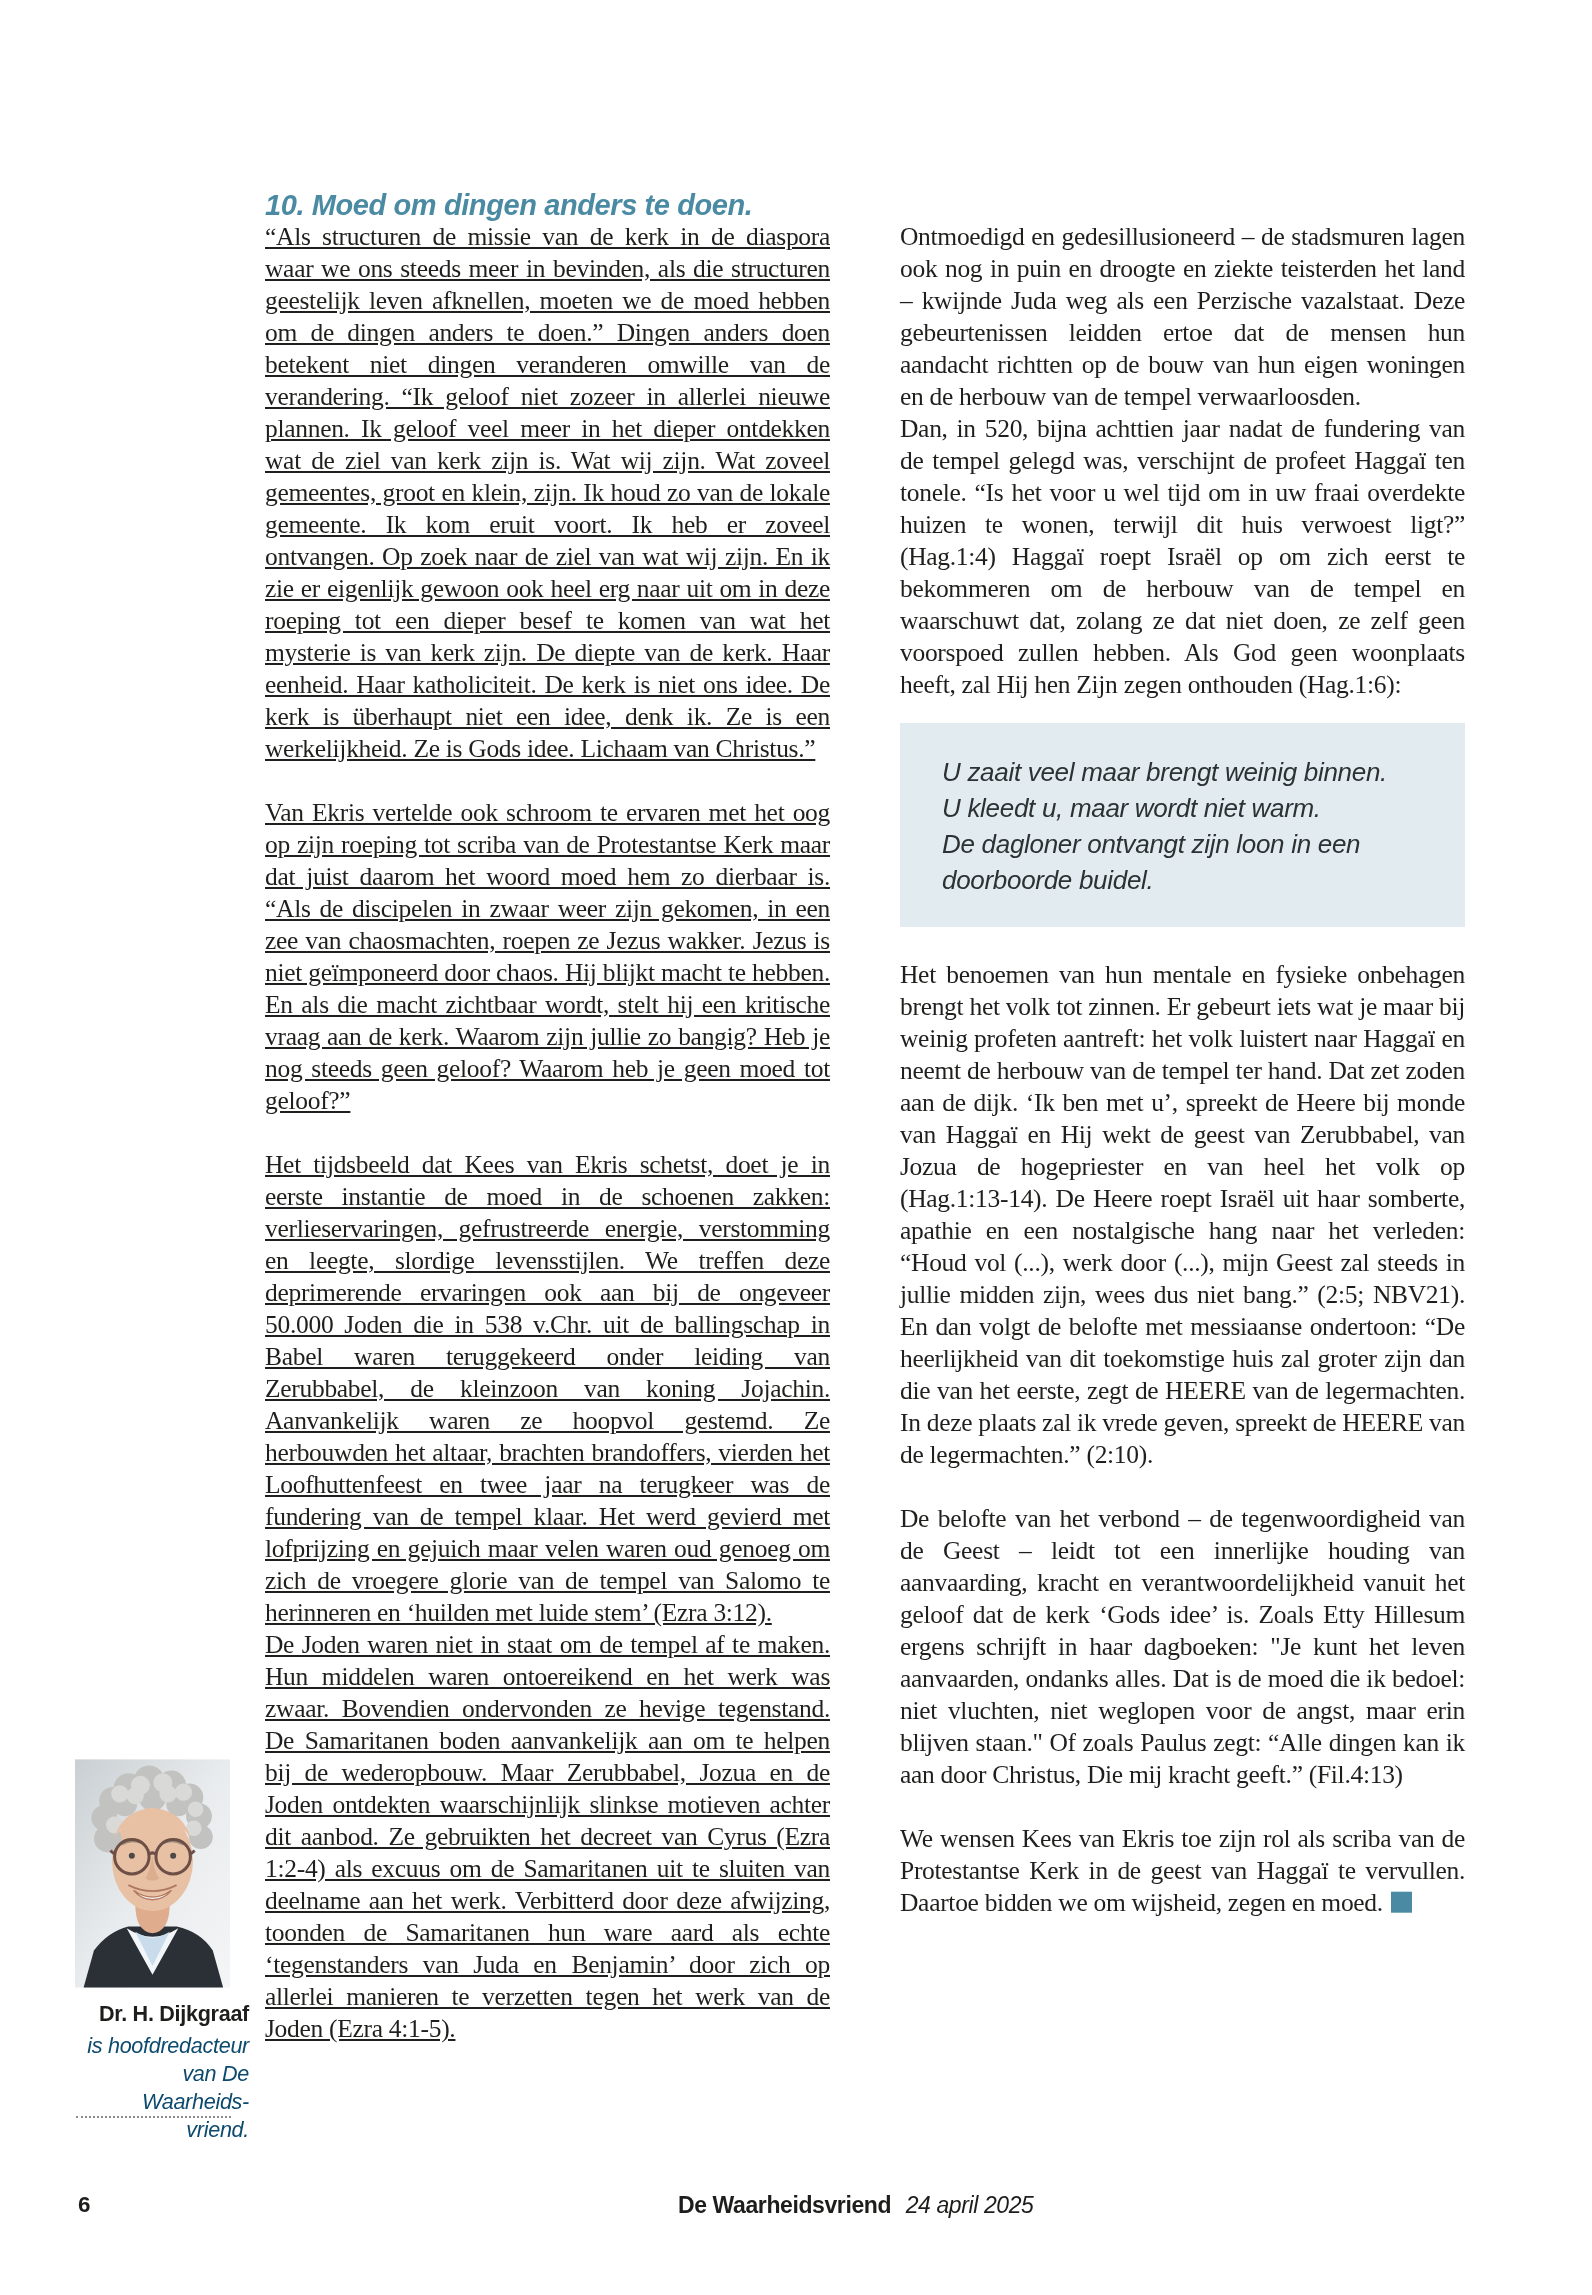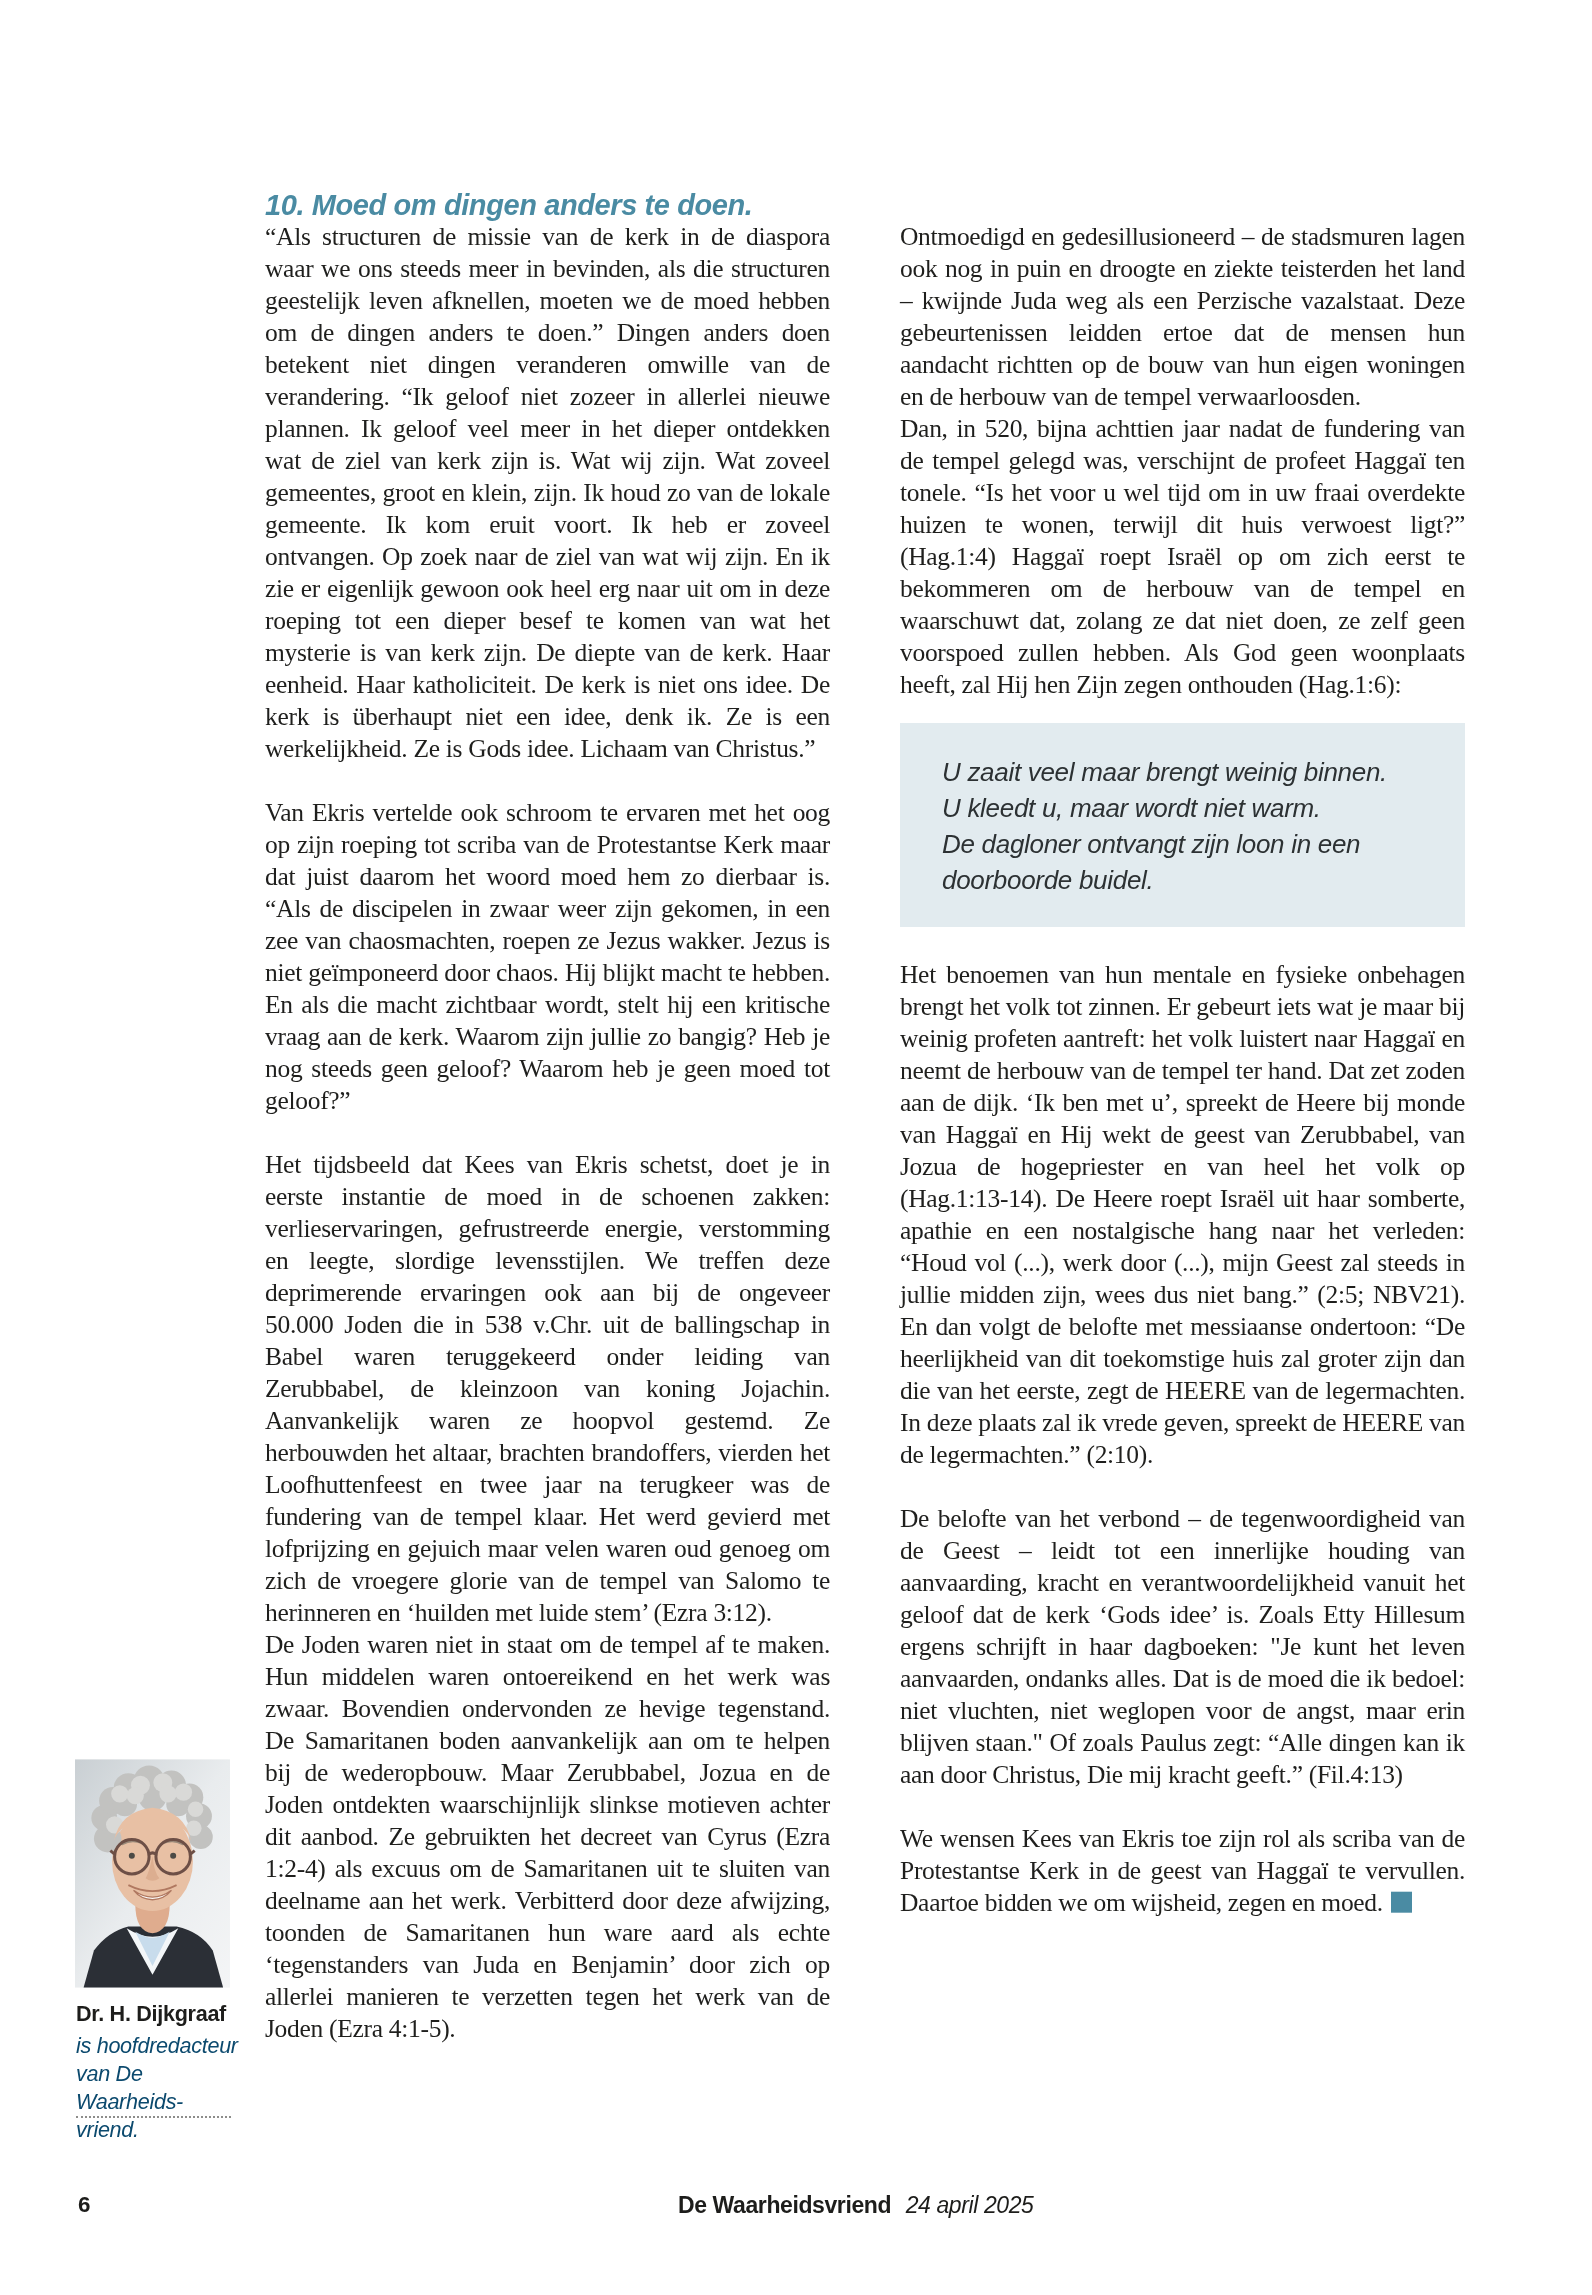--- a/index.html
+++ b/index.html
@@ -10,39 +10,39 @@
   .section-heading{
     position:absolute;left:265px;top:169px;width:604px;
     font-family:"Liberation Sans",sans-serif;font-style:italic;font-weight:700;
     font-size:29px;line-height:35px;letter-spacing:-0.4px;color:#4a8ba3;
   }
   .col{
     position:absolute;top:221px;width:565px;
     font-size:25.5px;line-height:32px;letter-spacing:-0.3px;
     text-align:justify;color:#1f1f1d;
   }
-  .col-left{left:265px;}
+  .col-left{left:265px;text-decoration:underline;}
   .col-right{left:900px;}
   .col p{margin:0;}
   .col p.gap-above{margin-top:32px;}
   .quote-box{
     box-sizing:border-box;width:565px;margin-top:22.4px;
     background:#e2ebef;padding:31px 26px 29px 42px;
     font-family:"Liberation Sans",sans-serif;font-style:italic;
     font-size:26px;line-height:36px;letter-spacing:-0.3px;color:#2c3133;text-align:left;
   }
   .end-square{
     display:inline-block;width:21px;height:21px;background:#4a8ba3;
     margin-left:8.6px;vertical-align:baseline;transform:translateY(1.7px);
   }
   .author-photo{position:absolute;left:75px;top:1759px;width:155px;height:229px;}
   .author-caption{
     position:absolute;left:76px;top:2000px;width:173px;
     font-family:"Liberation Sans",sans-serif;font-size:21.6px;line-height:28px;
-    letter-spacing:-0.3px;text-align:left;
+    letter-spacing:-0.3px;text-align:right;
   }
   .author-name{font-weight:700;color:#1d1d1b;margin-bottom:3.5px;}
   .author-role-line{font-style:italic;color:#0c4a6e;}
   .caption-rule{
     position:absolute;left:76px;top:2116px;width:155px;height:0;
     border-top:2.6px dotted #8d8d8b;
   }
   .page-number{
     position:absolute;left:78px;top:2192px;
     font-family:"Liberation Sans",sans-serif;font-weight:700;font-size:22.4px;color:#1d1d1b;

